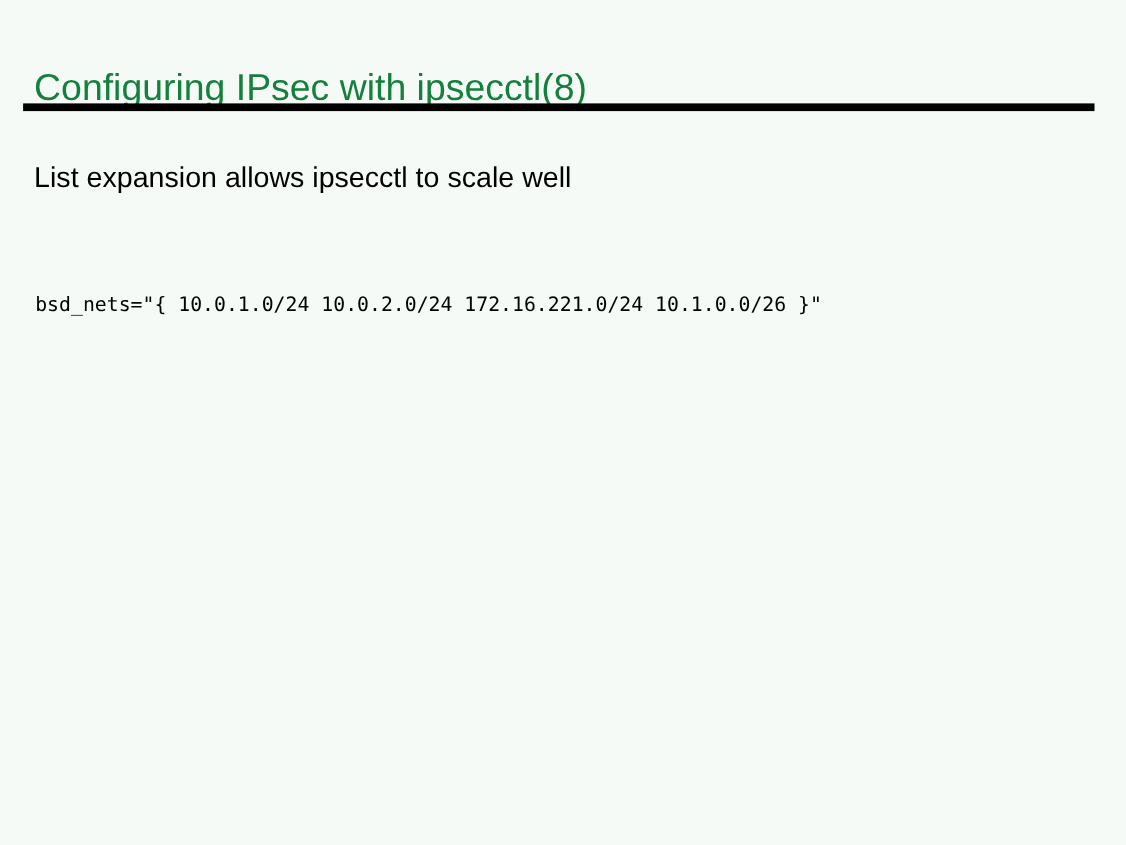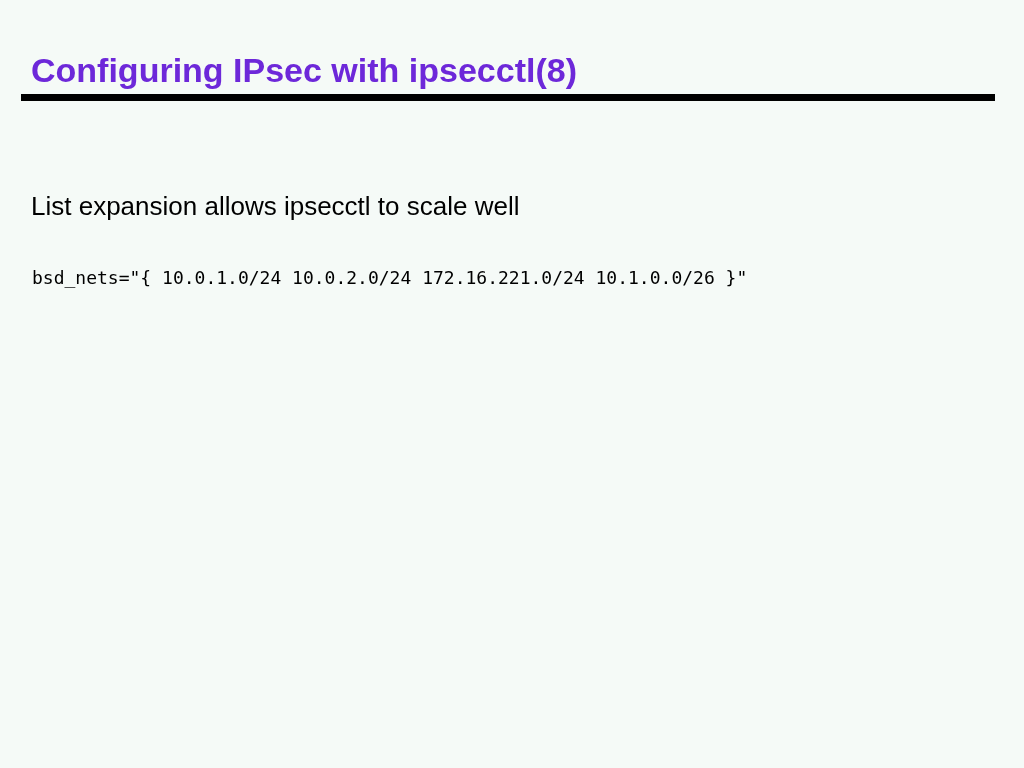--- a/index.html
+++ b/index.html
@@ -19,26 +19,26 @@
     position: absolute;
     left: 0;
     top: 0;
     width: 1024px;
     height: 768px;
     background: #f5faf7;
   }
   .slide-title {
     position: absolute;
     left: 31px;
-    top: 50px;
+    top: 60px;
     font-size: 34px;
     line-height: 40px;
-    font-weight: 700;
+    font-weight: 400;
     letter-spacing: 0px;
-    color: #6d28d9;
+    color: #15803d;
     white-space: nowrap;
   }
   .title-rule {
     position: absolute;
     left: 21px;
     top: 94px;
     width: 974px;
     height: 7px;
     background: #000000;
   }
@@ -51,21 +51,20 @@
   }
   .bullet-line {
     position: absolute;
     left: 31px;
     top: 144px;
     font-size: 26px;
     line-height: 34px;
     font-weight: 400;
     color: #000000;
     white-space: nowrap;
-    margin-top: 45px;
   }
   .code-block {
     position: absolute;
     left: 32px;
     font-family: "DejaVu Sans Mono", monospace;
     font-size: 18px;
     line-height: 30px;
     color: #000000;
     white-space: pre-wrap;
     word-break: break-word;

